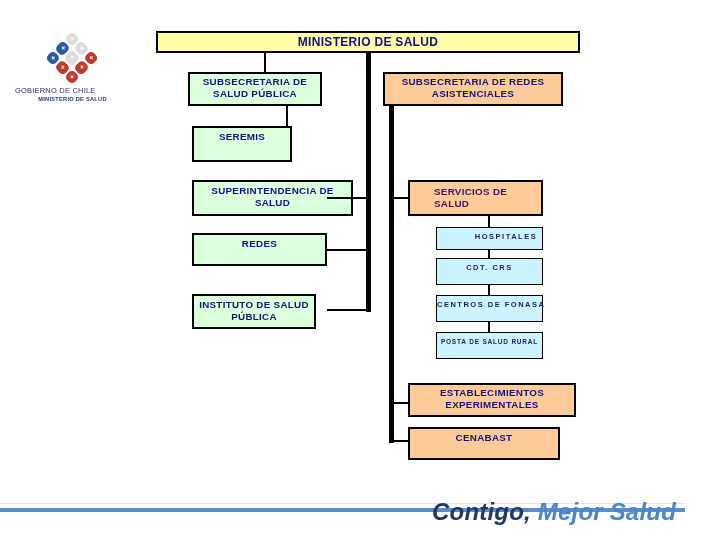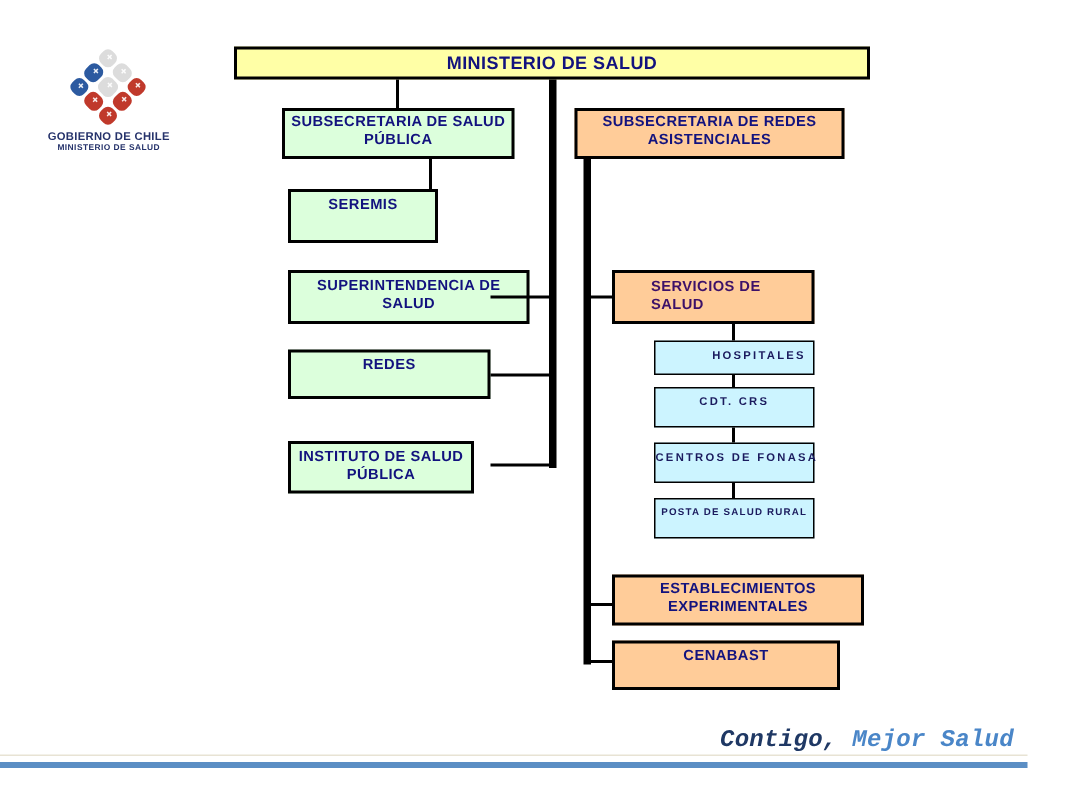--- a/index.html
+++ b/index.html
@@ -29,29 +29,29 @@
   .smaller{font-size:6.5px;letter-spacing:.8px;padding-top:5px;}
   .line{position:absolute;background:var(--line);}
   
   .emblem{
     position:absolute;left:53px;top:39px;width:38px;height:38px;
     display:grid;grid-template-columns:repeat(3,1fr);grid-template-rows:repeat(3,1fr);
     gap:2px;transform:rotate(45deg);
   }
   .tile{border-radius:38%;display:flex;align-items:center;justify-content:center;
         font-size:5px;color:rgba(255,255,255,.9);line-height:1;}
-  .logo-line1{position:absolute;left:15px;top:86px;width:115px;text-align:center;
-    font-size:7.5px;font-weight:bold;color:var(--logo-text);letter-spacing:.2px;}
+  .logo-line1{position:absolute;left:15px;top:86px;width:115px;
+    font-size:7.5px;font-weight:normal;color:var(--logo-text);letter-spacing:.2px;}
   .logo-line2{position:absolute;left:15px;top:96px;width:115px;text-align:center;
     font-size:5.6px;font-weight:bold;color:var(--logo-text);letter-spacing:.3px;}
   
   .faint-rule{position:absolute;left:0;top:503px;width:685px;height:1px;background:var(--faint-line);}
   .blue-rule{position:absolute;left:0;top:508px;width:685px;height:4px;background:var(--blue-line);}
-  .slogan{position:absolute;top:484px;right:44px;font-size:16px;font-weight:bold;
-    font-style:italic;letter-spacing:.2px;white-space:nowrap;font-family:Liberation Mono, monospace;}
+  .slogan{position:absolute;top:498px;right:44px;font-size:24px;font-weight:bold;
+    font-style:italic;letter-spacing:.2px;white-space:nowrap;}
   .slogan .s1{color:var(--slogan-dark);}
   .slogan .s2{color:var(--slogan-light);}
 </style>
 </head>
 <body>
 
 <div class="emblem" id="emblem">
     <div class="tile" style="background: rgb(220, 220, 220);">✚</div>
     <div class="tile" style="background: rgb(220, 220, 220);">✚</div>
     <div class="tile" style="background: rgb(192, 57, 43);">✚</div>
@@ -60,21 +60,21 @@
     <div class="tile" style="background: rgb(192, 57, 43);">✚</div>
     <div class="tile" style="background: rgb(44, 90, 160);">✚</div>
     <div class="tile" style="background: rgb(192, 57, 43);">✚</div>
     <div class="tile" style="background: rgb(192, 57, 43);">✚</div>
   </div>
 <div class="logo-line1">GOBIERNO DE CHILE</div>
 <div class="logo-line2">MINISTERIO DE SALUD</div>
 
 <div class="box yellow title-box" style="left:156px;top:31px;width:424px;height:22px;">MINISTERIO DE SALUD</div>
 
-<div class="box green lvl1" style="left:188px;top:72px;width:155px;height:34px;">SUBSECRETARIA DE SALUD PÚBLICA</div>
+<div class="box green lvl1" style="left:188px;top:72px;width:134px;height:34px;">SUBSECRETARIA DE SALUD PÚBLICA</div>
 <div class="box green lvl2" style="left:192px;top:126px;width:100px;height:36px;">SEREMIS</div>
 <div class="box green lvl2" style="left:192px;top:180px;width:161px;height:36px;">SUPERINTENDENCIA DE SALUD</div>
 <div class="box green lvl2" style="left:192px;top:233px;width:135px;height:33px;">REDES</div>
 <div class="box green lvl2" style="left:192px;top:294px;width:124px;height:35px;">INSTITUTO DE SALUD PÚBLICA</div>
 
 <div class="box orange lvl1" style="left:383px;top:72px;width:180px;height:34px;">SUBSECRETARIA DE REDES ASISTENCIALES</div>
 <div class="box orange lvl2 left-align" style="left:408px;top:180px;width:135px;height:36px;">SERVICIOS DE SALUD</div>
 <div class="box orange lvl1" style="left:408px;top:383px;width:168px;height:34px;">ESTABLECIMIENTOS EXPERIMENTALES</div>
 <div class="box orange lvl2" style="left:408px;top:427px;width:152px;height:33px;">CENABAST</div>
 

